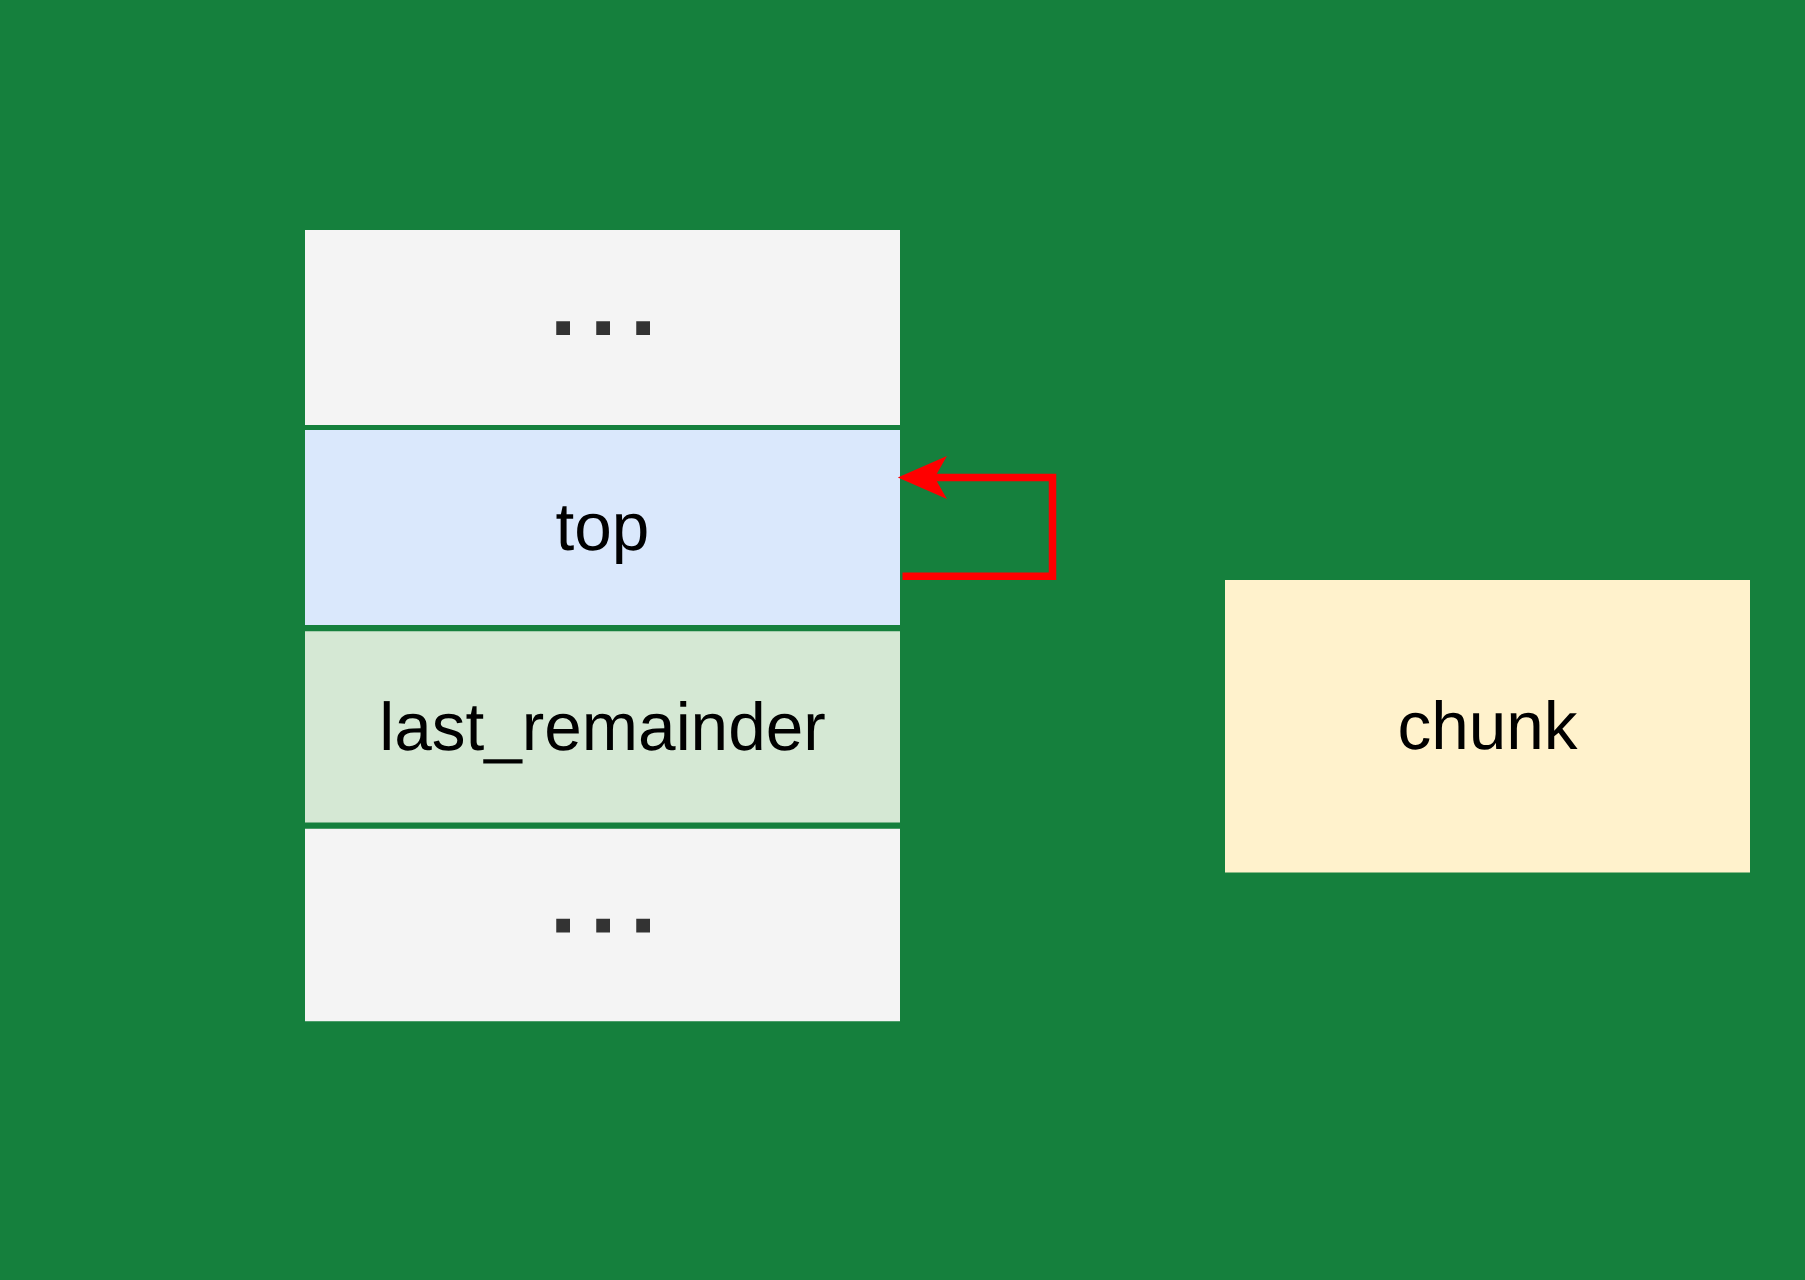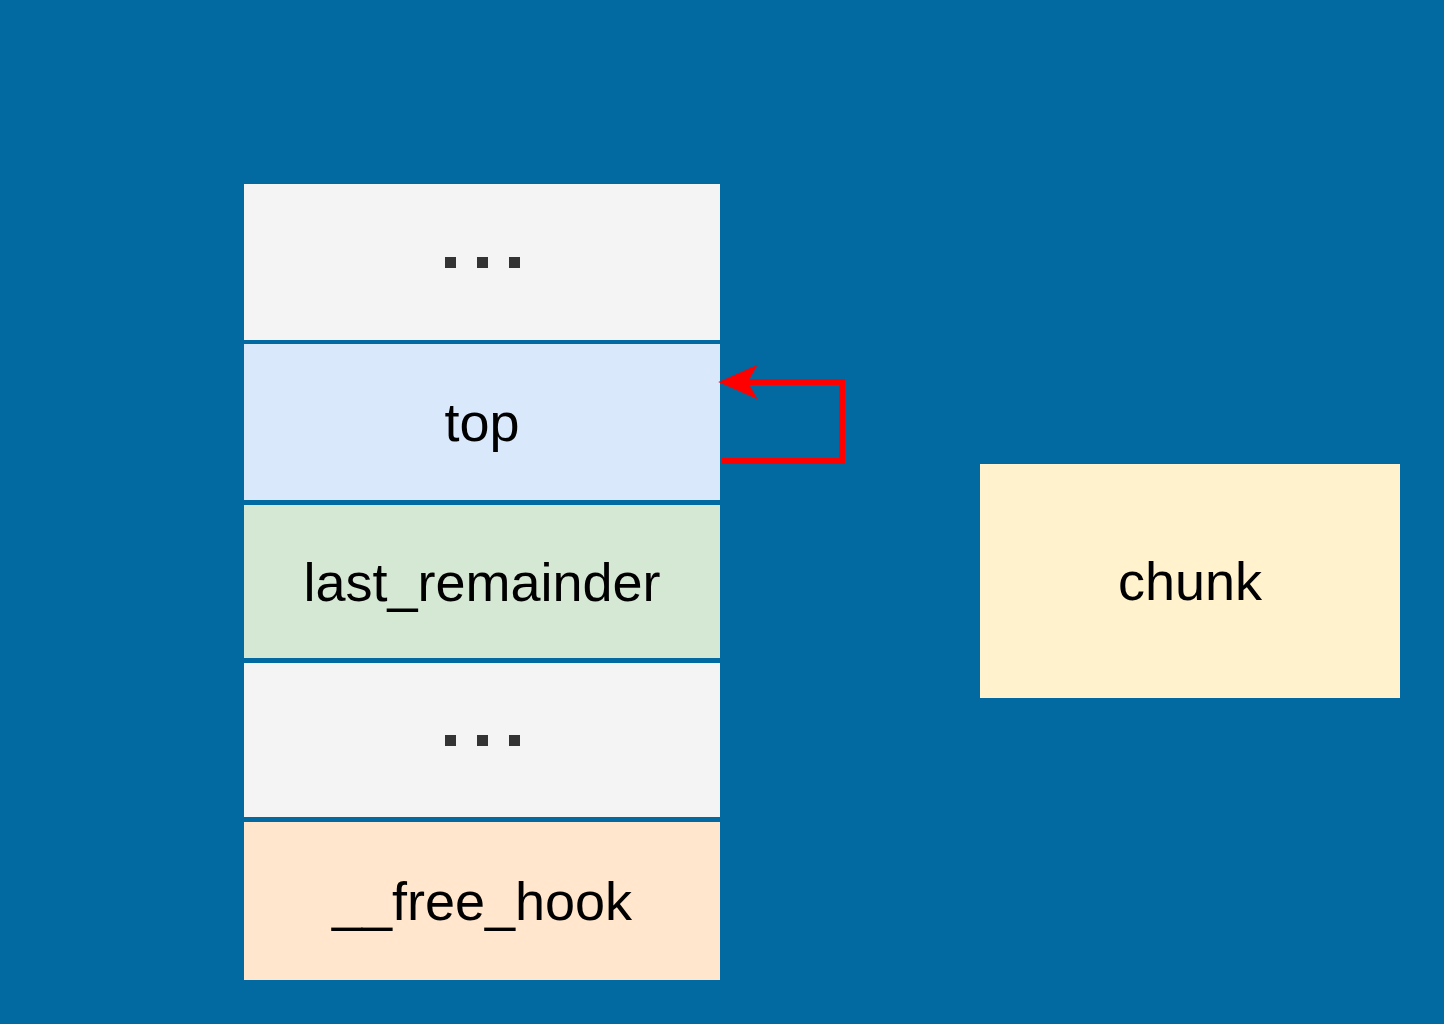--- a/index.html
+++ b/index.html
@@ -10,21 +10,21 @@
   body {
     width: 1444px;
     height: 1024px;
     overflow: hidden;
     font-family: "Liberation Sans", sans-serif;
   }
   #canvas {
     position: relative;
     width: 1444px;
     height: 1024px;
-    background: #0369a1;
+    background: #15803d;
   }
   .box {
     position: absolute;
     box-sizing: border-box;
     display: flex;
     align-items: center;
     justify-content: center;
     color: #000000;
     line-height: 1;
     white-space: nowrap;
@@ -108,23 +108,20 @@
 
   <div class="box" id="box-ellipsis-bottom">
     <span class="ellipsis">
       <span class="dot"></span>
       <span class="dot"></span>
       <span class="dot"></span>
 
     </span>
   </div>
 
-  <div class="box" id="box-free-hook">
-    <span class="box-label">__free_hook</span>
-  </div>
 
   <div class="box" id="box-chunk">
     <span class="box-label">chunk</span>
   </div>
 
   <svg id="arrow-top-pointer" viewBox="0 0 170 130" width="170" height="130">
     <path d="M 22 106 L 142 106 L 142 27 L 40 27" fill="none" stroke="#ff0000" stroke-width="6"></path>
     <path d="M 22 27 L 54 13 L 46 27 L 54 41 Z" fill="#ff0000" stroke="#ff0000" stroke-width="3" stroke-linejoin="miter"></path>
   </svg>
 

